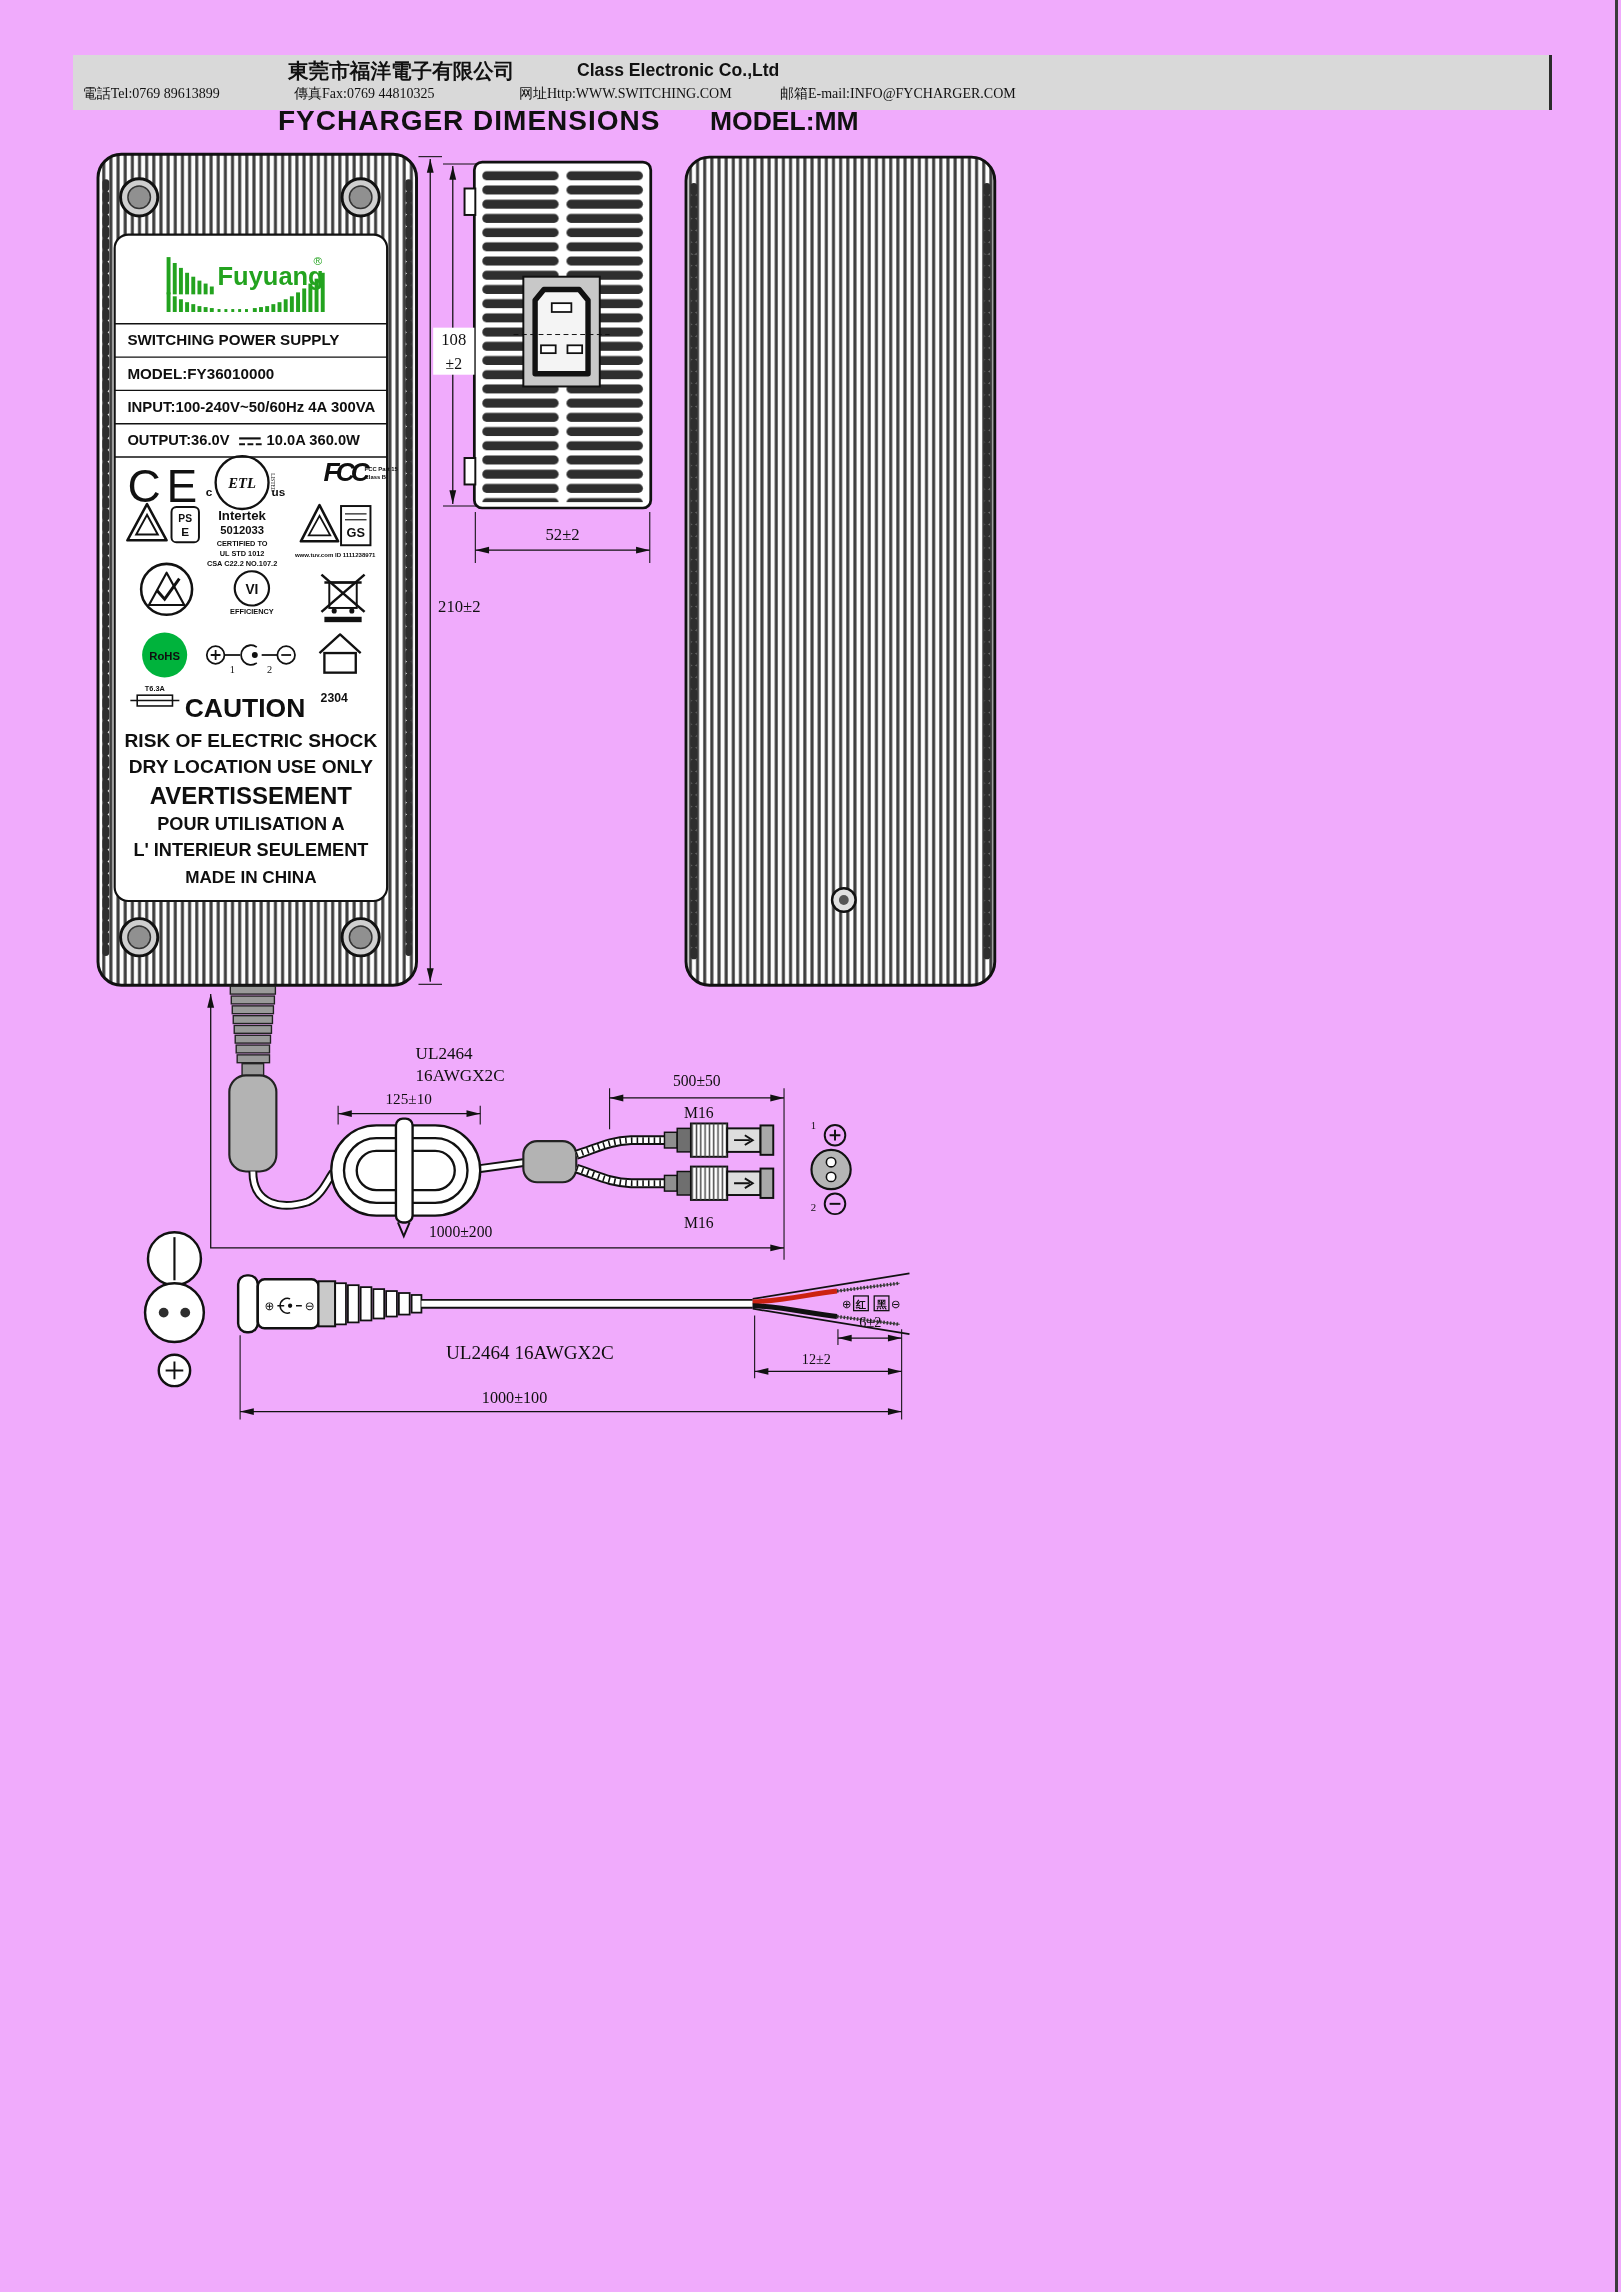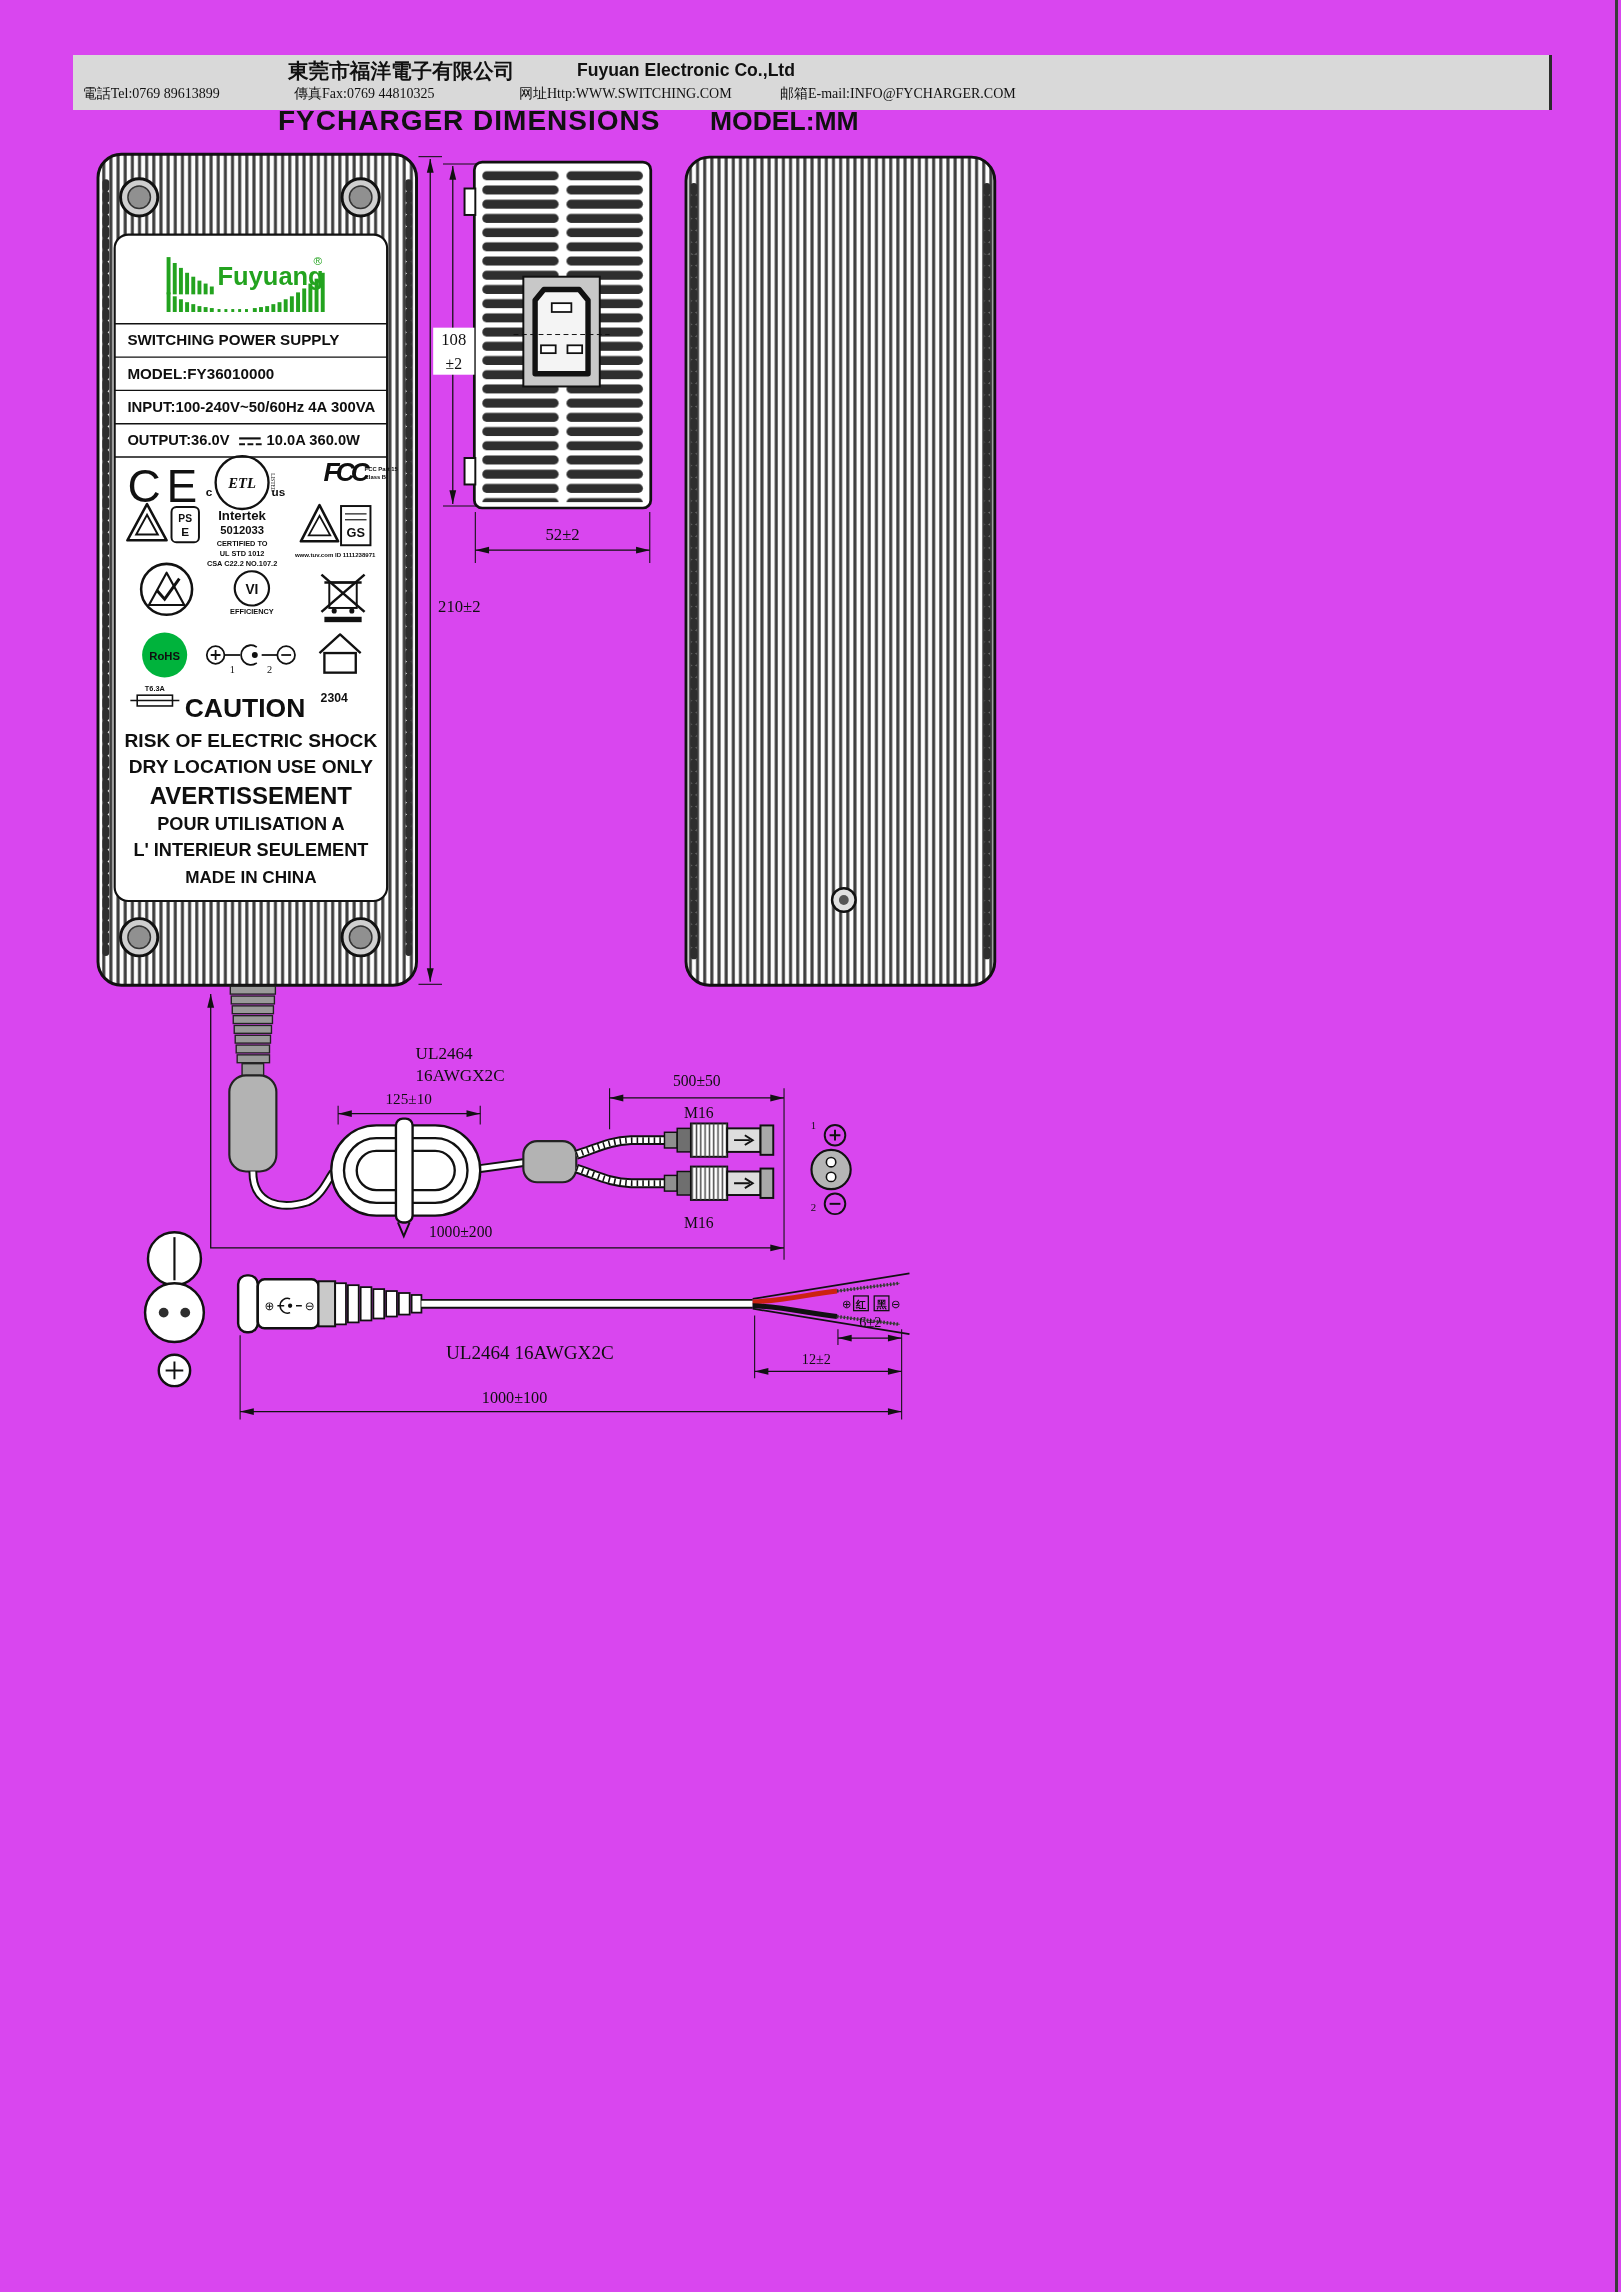--- a/index.html
+++ b/index.html
@@ -1,16 +1,16 @@
 <!DOCTYPE html>
 <html><head>
 <meta charset="utf-8">
 <style>
   html,body{margin:0;padding:0;background:#fff;}
-  .page{position:relative;width:1621px;height:2293px;background:#d946ef;overflow:hidden;
+  .page{position:relative;width:1621px;height:2293px;background:#f0abfc;overflow:hidden;
         font-family:"Liberation Sans",sans-serif;color:#111;}
   .hdr{position:absolute;left:73px;top:55px;width:1476px;height:55px;background:#d9d9d9;
        border-right:3.9px solid #2b2b2b;}
   .hcn{position:absolute;left:215px;top:2px;font-weight:bold;font-size:20.6px;white-space:nowrap;}
   .hen{position:absolute;left:504px;top:4.9px;font-weight:bold;font-size:17.6px;white-space:nowrap;}
   .h2{position:absolute;top:30px;font-family:"Liberation Serif",serif;font-size:14px;white-space:nowrap;}
   .ht{left:9.8px}.hf{left:221px}.hw{left:446px}.he{left:707px}
   .title-main{position:absolute;left:278px;top:105px;font-size:28px;font-weight:bold;letter-spacing:1px;white-space:nowrap;}
   .title-unit{position:absolute;left:710px;top:106px;font-size:26.5px;font-weight:bold;white-space:nowrap;}
   .edge{position:absolute;left:1615px;top:0;width:2.9px;height:2293px;background:#3b3b3b;}
@@ -24,21 +24,21 @@
   .ext{stroke:#111;stroke-width:1.1;fill:none;}
   .lline{stroke:#111;stroke-width:1.4;}
 </style>
 </head>
 <body>
 
 <div class="page">
 
   <div class="hdr">
     <div class="hcn">東莞市福洋電子有限公司</div>
-    <div class="hen">Fuyuan Electronic Co.,Ltd</div>
+    <div class="hen">Class Electronic Co.,Ltd</div>
     <div class="h2 ht">電話Tel:0769 89613899</div>
     <div class="h2 hf">傳真Fax:0769 44810325</div>
     <div class="h2 hw">网址Http:WWW.SWITCHING.COM</div>
     <div class="h2 he">邮箱E-mail:INFO@FYCHARGER.COM</div>
   </div>
 
   <div class="title-main">FYCHARGER DIMENSIONS</div>
   <div class="title-unit">MODEL:MM</div>
 
   <svg class="draw" width="1621" height="2293" viewBox="0 0 1654 2339">

